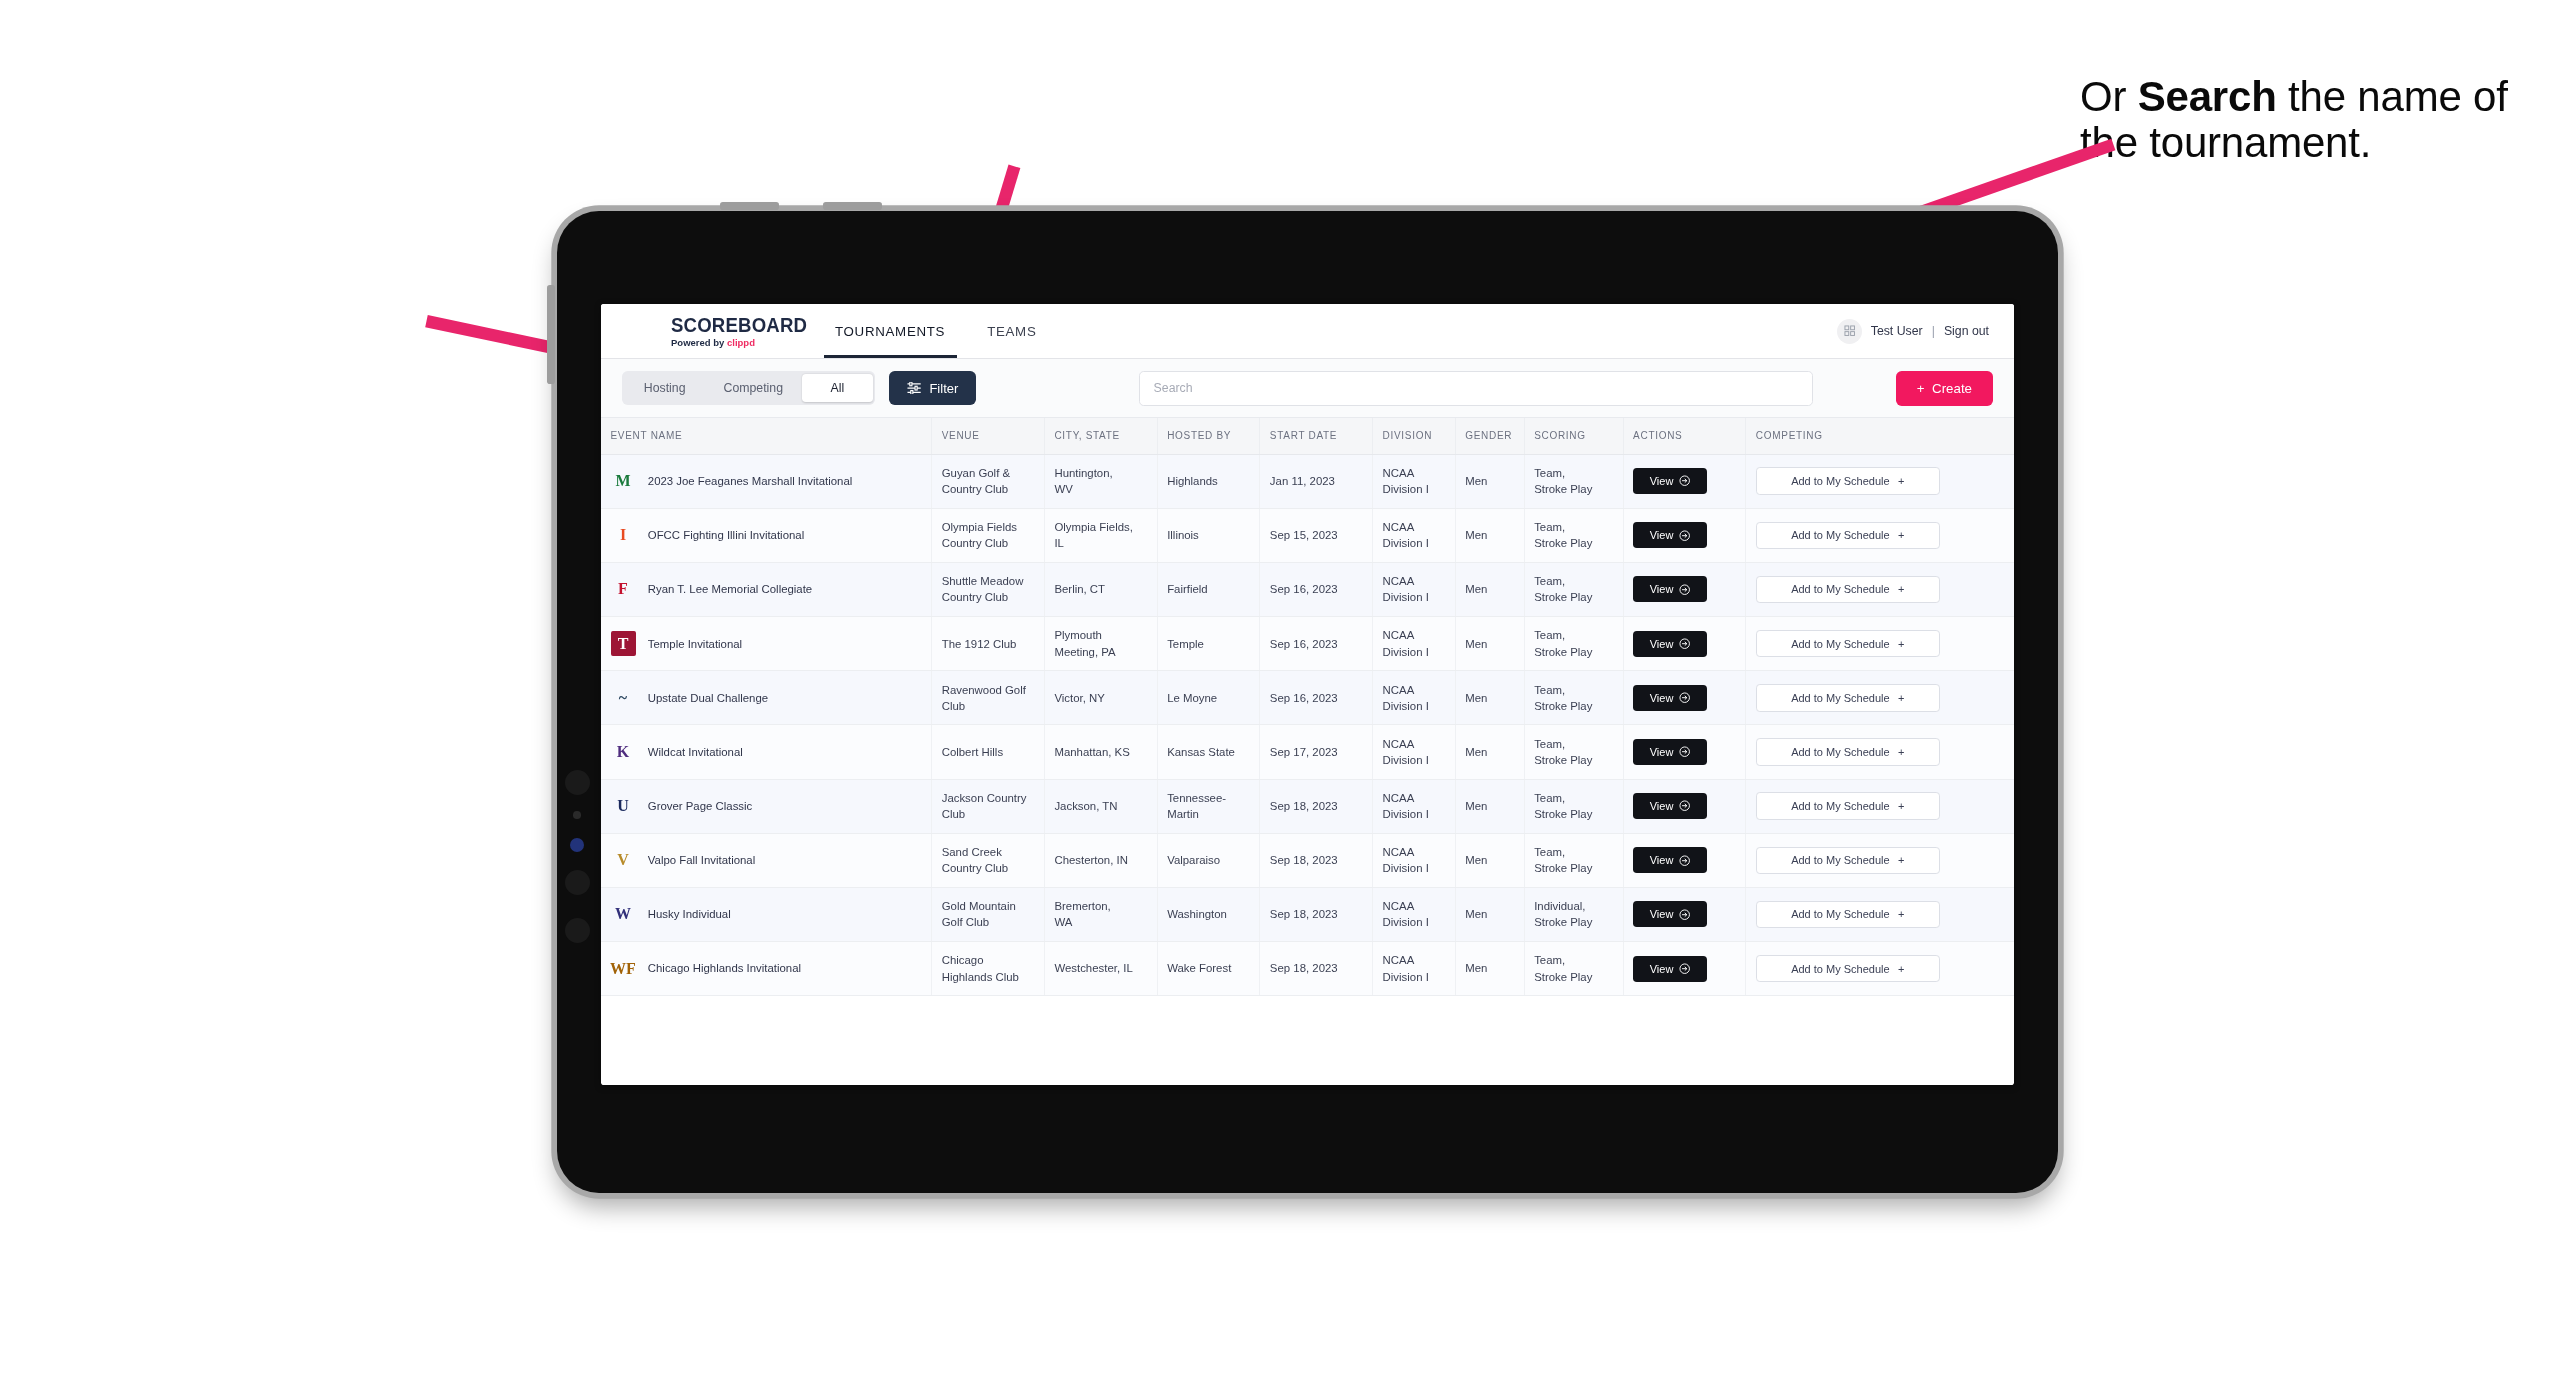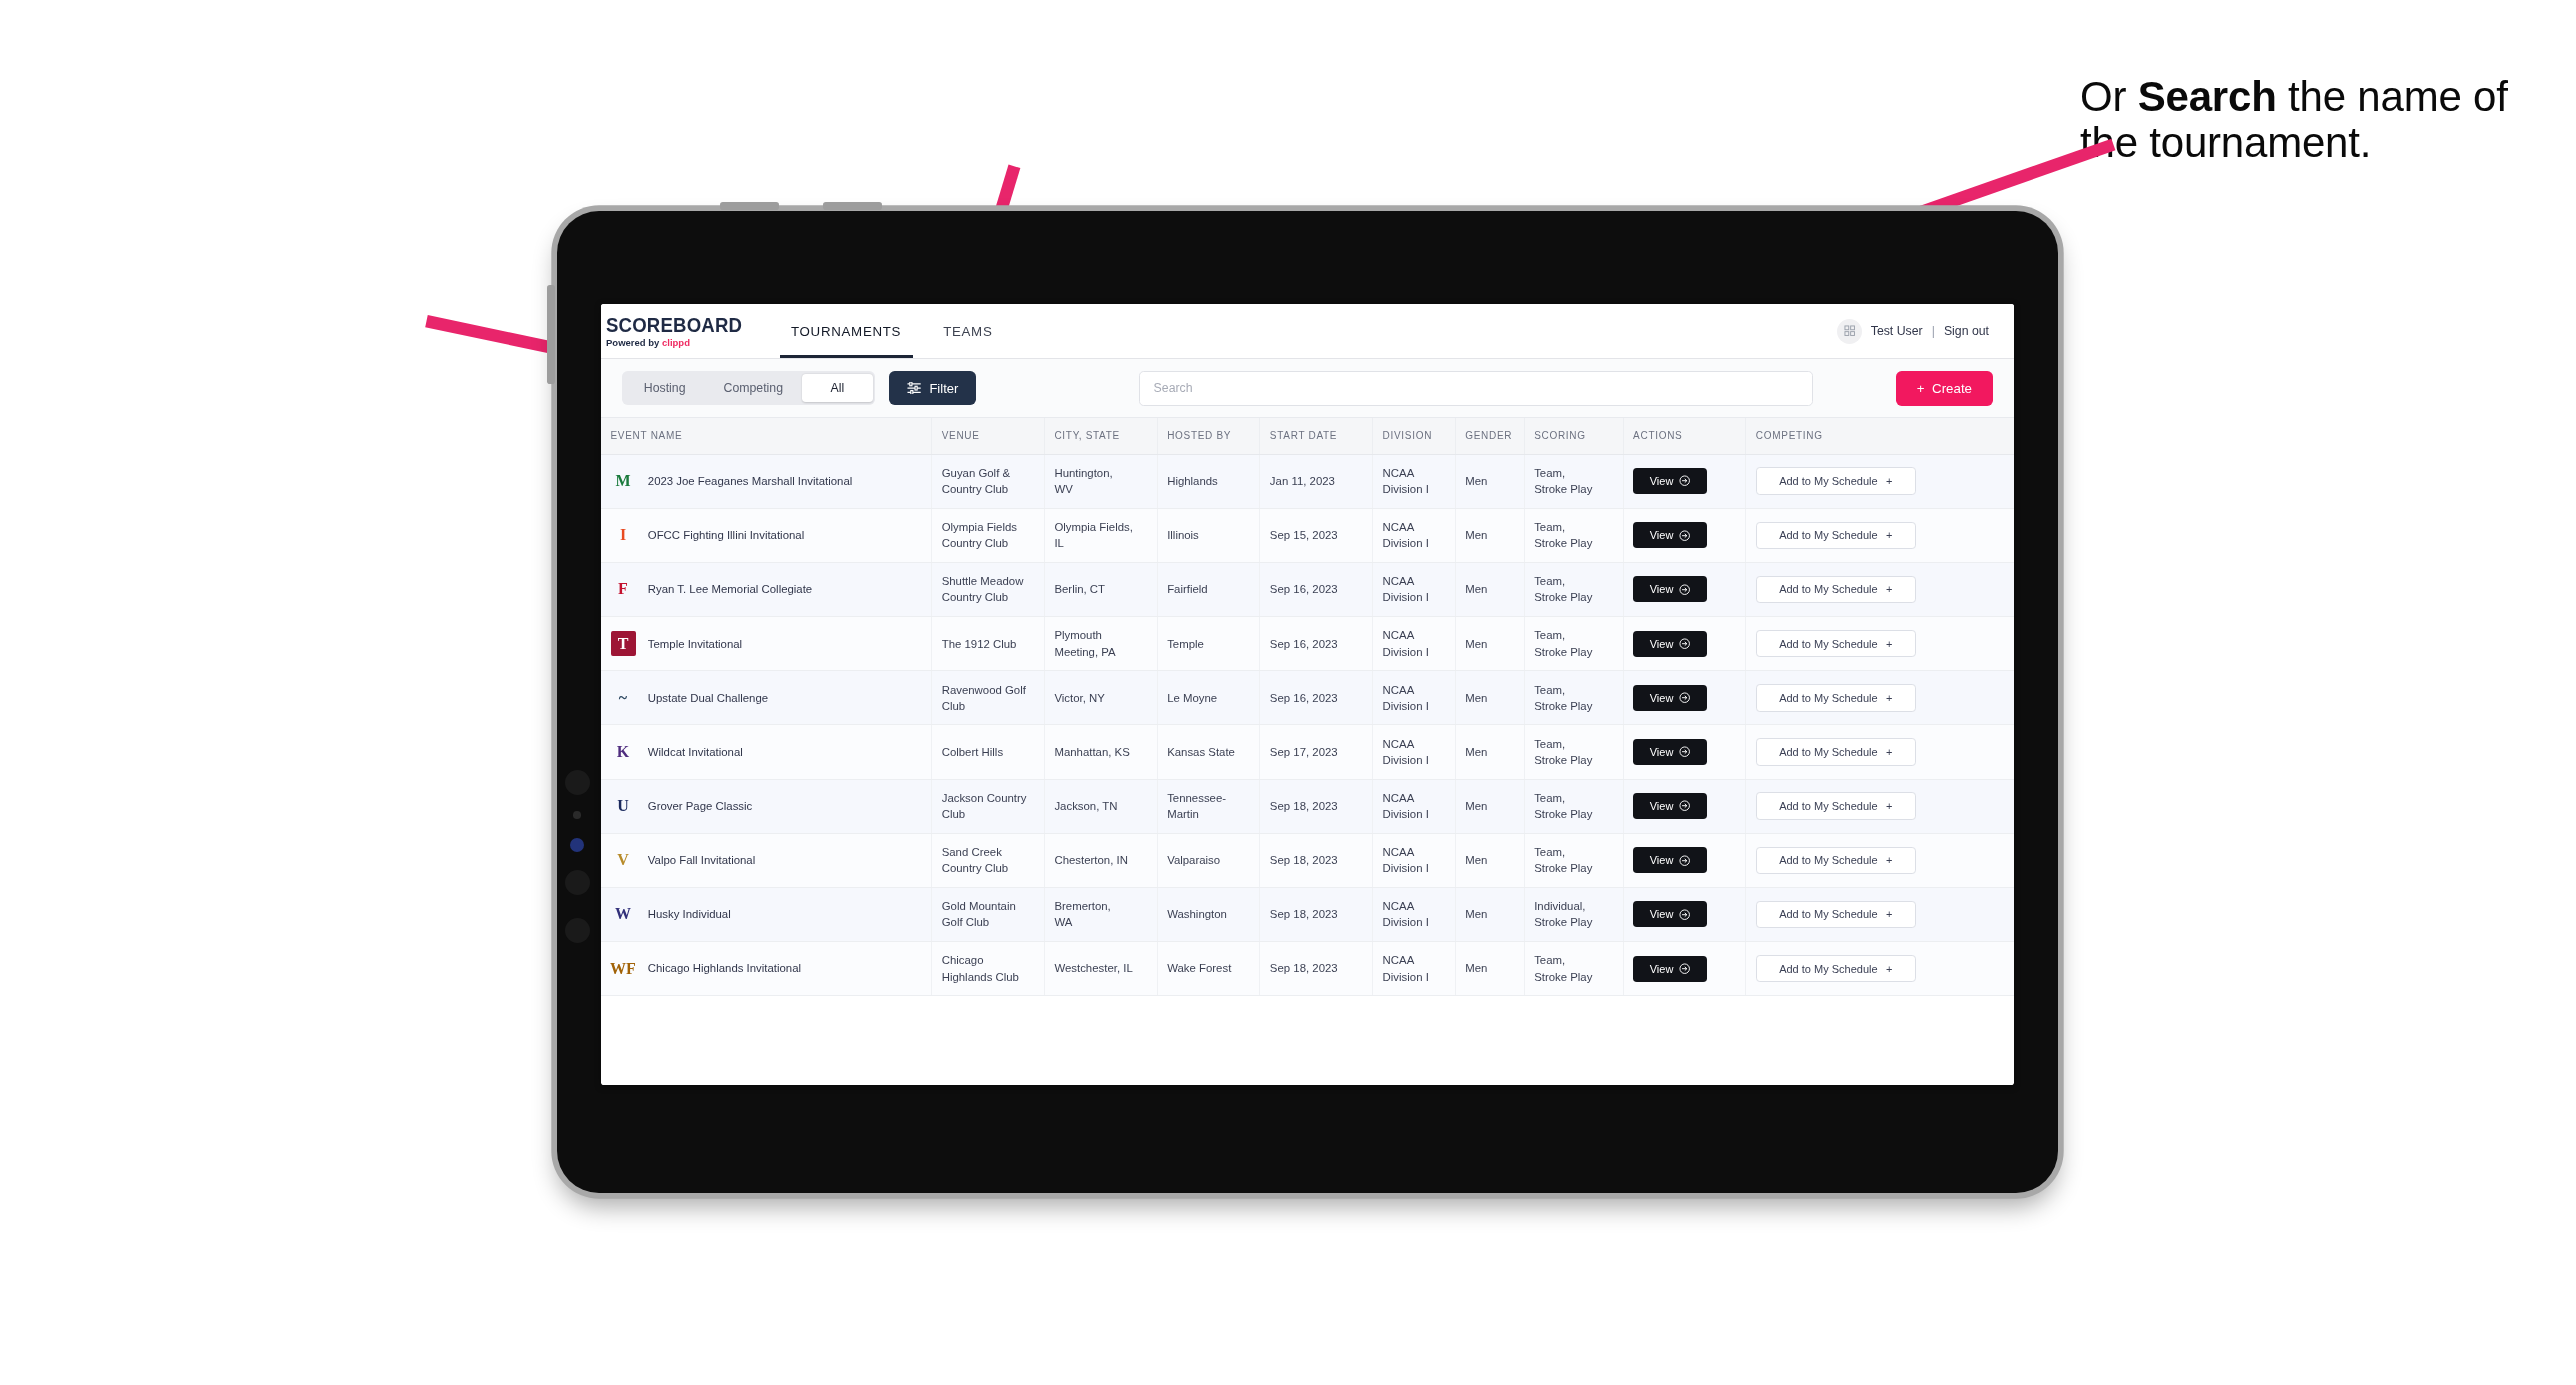--- a/index.html
+++ b/index.html
@@ -60,21 +60,21 @@
     box-shadow: 0 1.9px 6.6px rgba(0,0,0,0.35);
   }
 
   
   #app-header {
     height: 55px; background: #fff;
     display: flex; align-items: center;
     border-bottom: 0.9px solid #e3e4e8;
     position: relative;
   }
-  #brand { padding-left: 5px; width: 152px; }
+  #brand { padding-left: 26px; width: 152px; margin-left: 44px; }
   #brand-title {
     font-family: "Liberation Sans", sans-serif;
     font-weight: 700; font-size: 20px; letter-spacing: 0.2px;
     color: #1f2a44; line-height: 1;
     transform: scaleX(0.93); transform-origin: left center;
   }
   #brand-sub {
     font-size: 9.5px; font-weight: 700; color: #1f2a44;
     margin-top: 2.8px; line-height: 1;
   }
@@ -184,21 +184,21 @@
 
   .view-btn {
     background: #111318; color: #fff; border: none;
     border-radius: 3.8px; height: 26px; width: 74px;
     font-size: 11px; display: inline-flex; align-items: center;
     justify-content: center; gap: 5.7px; cursor: pointer;
     font-family: "Liberation Sans", sans-serif;
   }
   .add-btn {
     background: #fff; color: #3b4055; border: 0.9px solid #dcdfe6;
-    border-radius: 3.8px; height: 27.5px; width: 160px;
+    border-radius: 3.8px; height: 27.5px; width: 184px;
     font-size: 11px; display: inline-flex; align-items: center;
     justify-content: center; gap: 8.5px; cursor: pointer;
     font-family: "Liberation Sans", sans-serif;
   }
   .two-line { white-space: pre-line; }
 </style>
 </head>
 <body>
 
 <div id="root">

